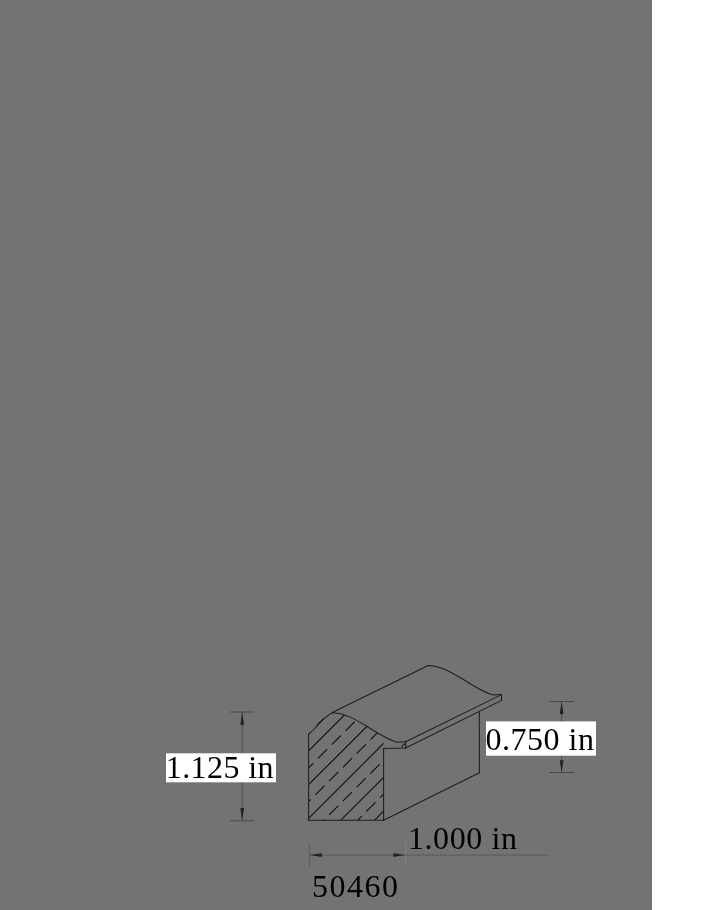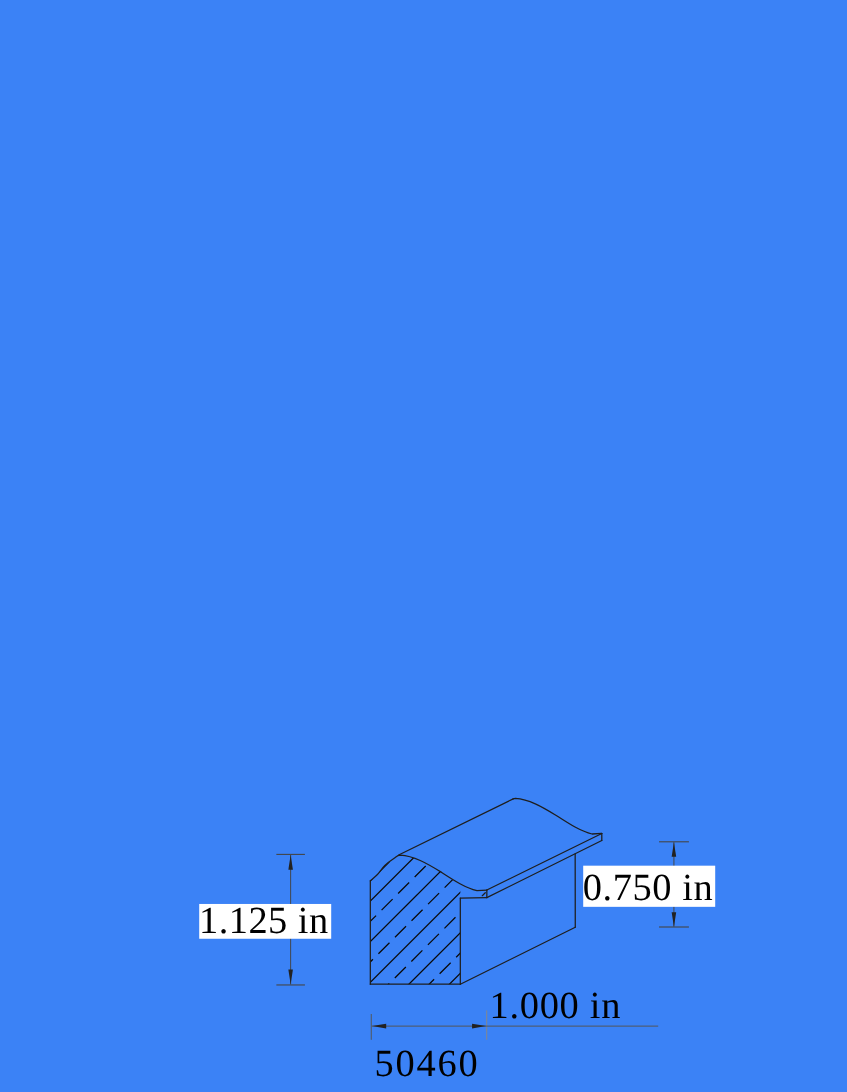--- a/index.html
+++ b/index.html
@@ -1,16 +1,16 @@
 <!DOCTYPE html>
 <html><head>
 <meta charset="utf-8">
 <style>
   html,body{margin:0;padding:0;background:#ffffff;}
-  .page{width:706px;height:910px;position:relative;background:#3b82f6;overflow:hidden;}
+  .page{width:652px;height:910px;position:relative;background:#737373;overflow:hidden;}
   svg{display:block;}
   text{font-family:"Liberation Serif",serif;fill:#000;}
 </style>
 </head>
 <body>
 
 <div class="page">
 <svg width="706" height="910" viewBox="0 0 706 910">
   <defs>
     <clipPath id="faceclip">

